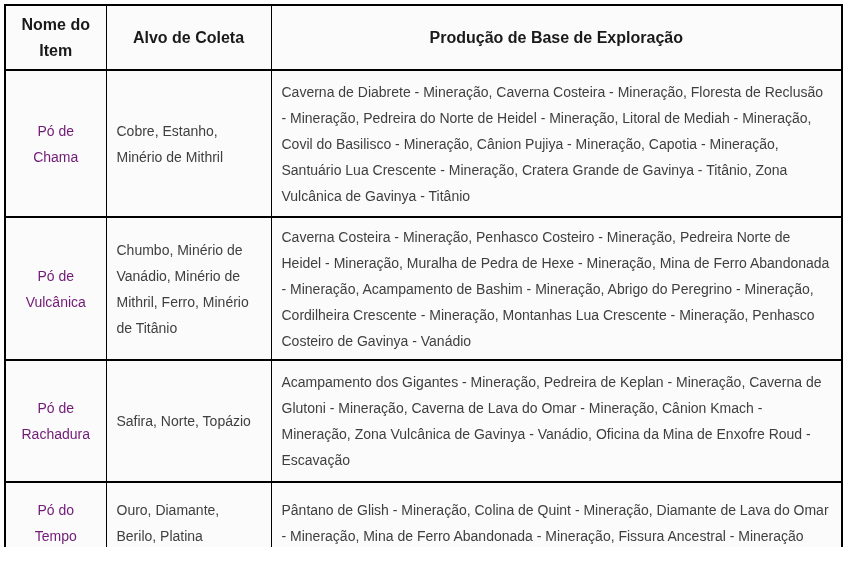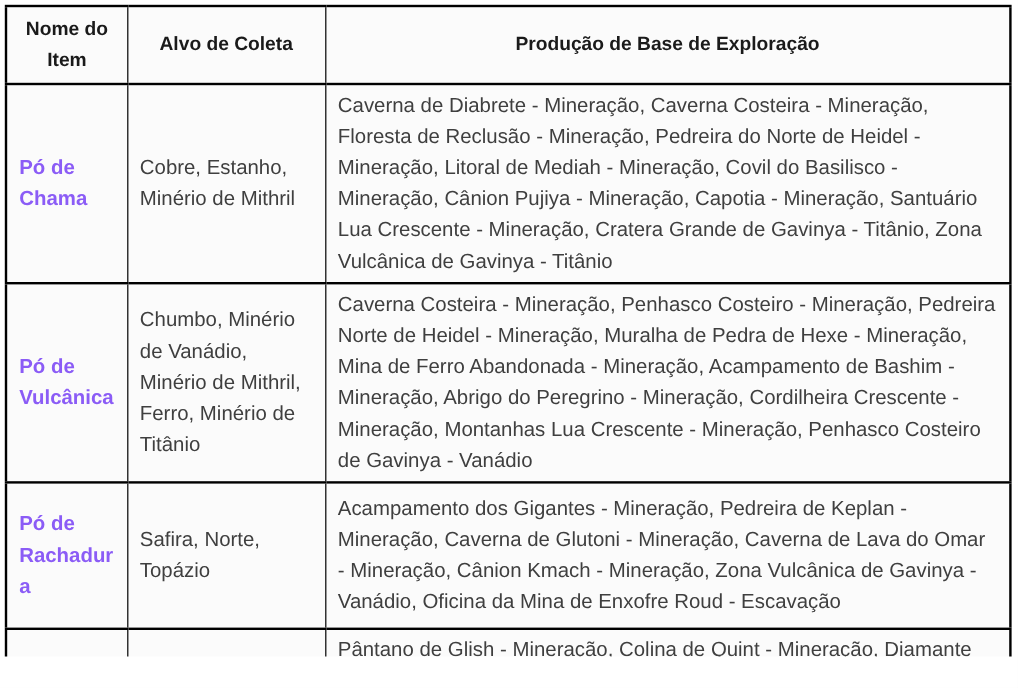--- a/index.html
+++ b/index.html
@@ -33,29 +33,30 @@
   th {
     font-size: 16px;
     font-weight: bold;
     color: #1a1a1a;
     text-align: center;
     line-height: 26px;
     padding: 4px 8px;
     height: 65px;
   }
   td {
-    font-size: 17px;
+    font-size: 14px;
     color: #3f3f3f;
     line-height: 26px;
     padding: 4px 10px;
     text-align: left;
   }
   td.c1 {
-    font-weight: bold;
-    color: #8b5cf6;
+    font-weight: normal;
+    color: #701a75;
+    text-align: center;
   }
   col.col-1 { width: 101px; }
   col.col-2 { width: 165px; }
   col.col-3 { width: 571px; }
   tbody tr.r1 { height: 147px; }
   tbody tr.r2 { height: 143px; }
   tbody tr.r3 { height: 122px; }
   tbody tr.r4 { height: 81px; }
 </style>
 </head>

